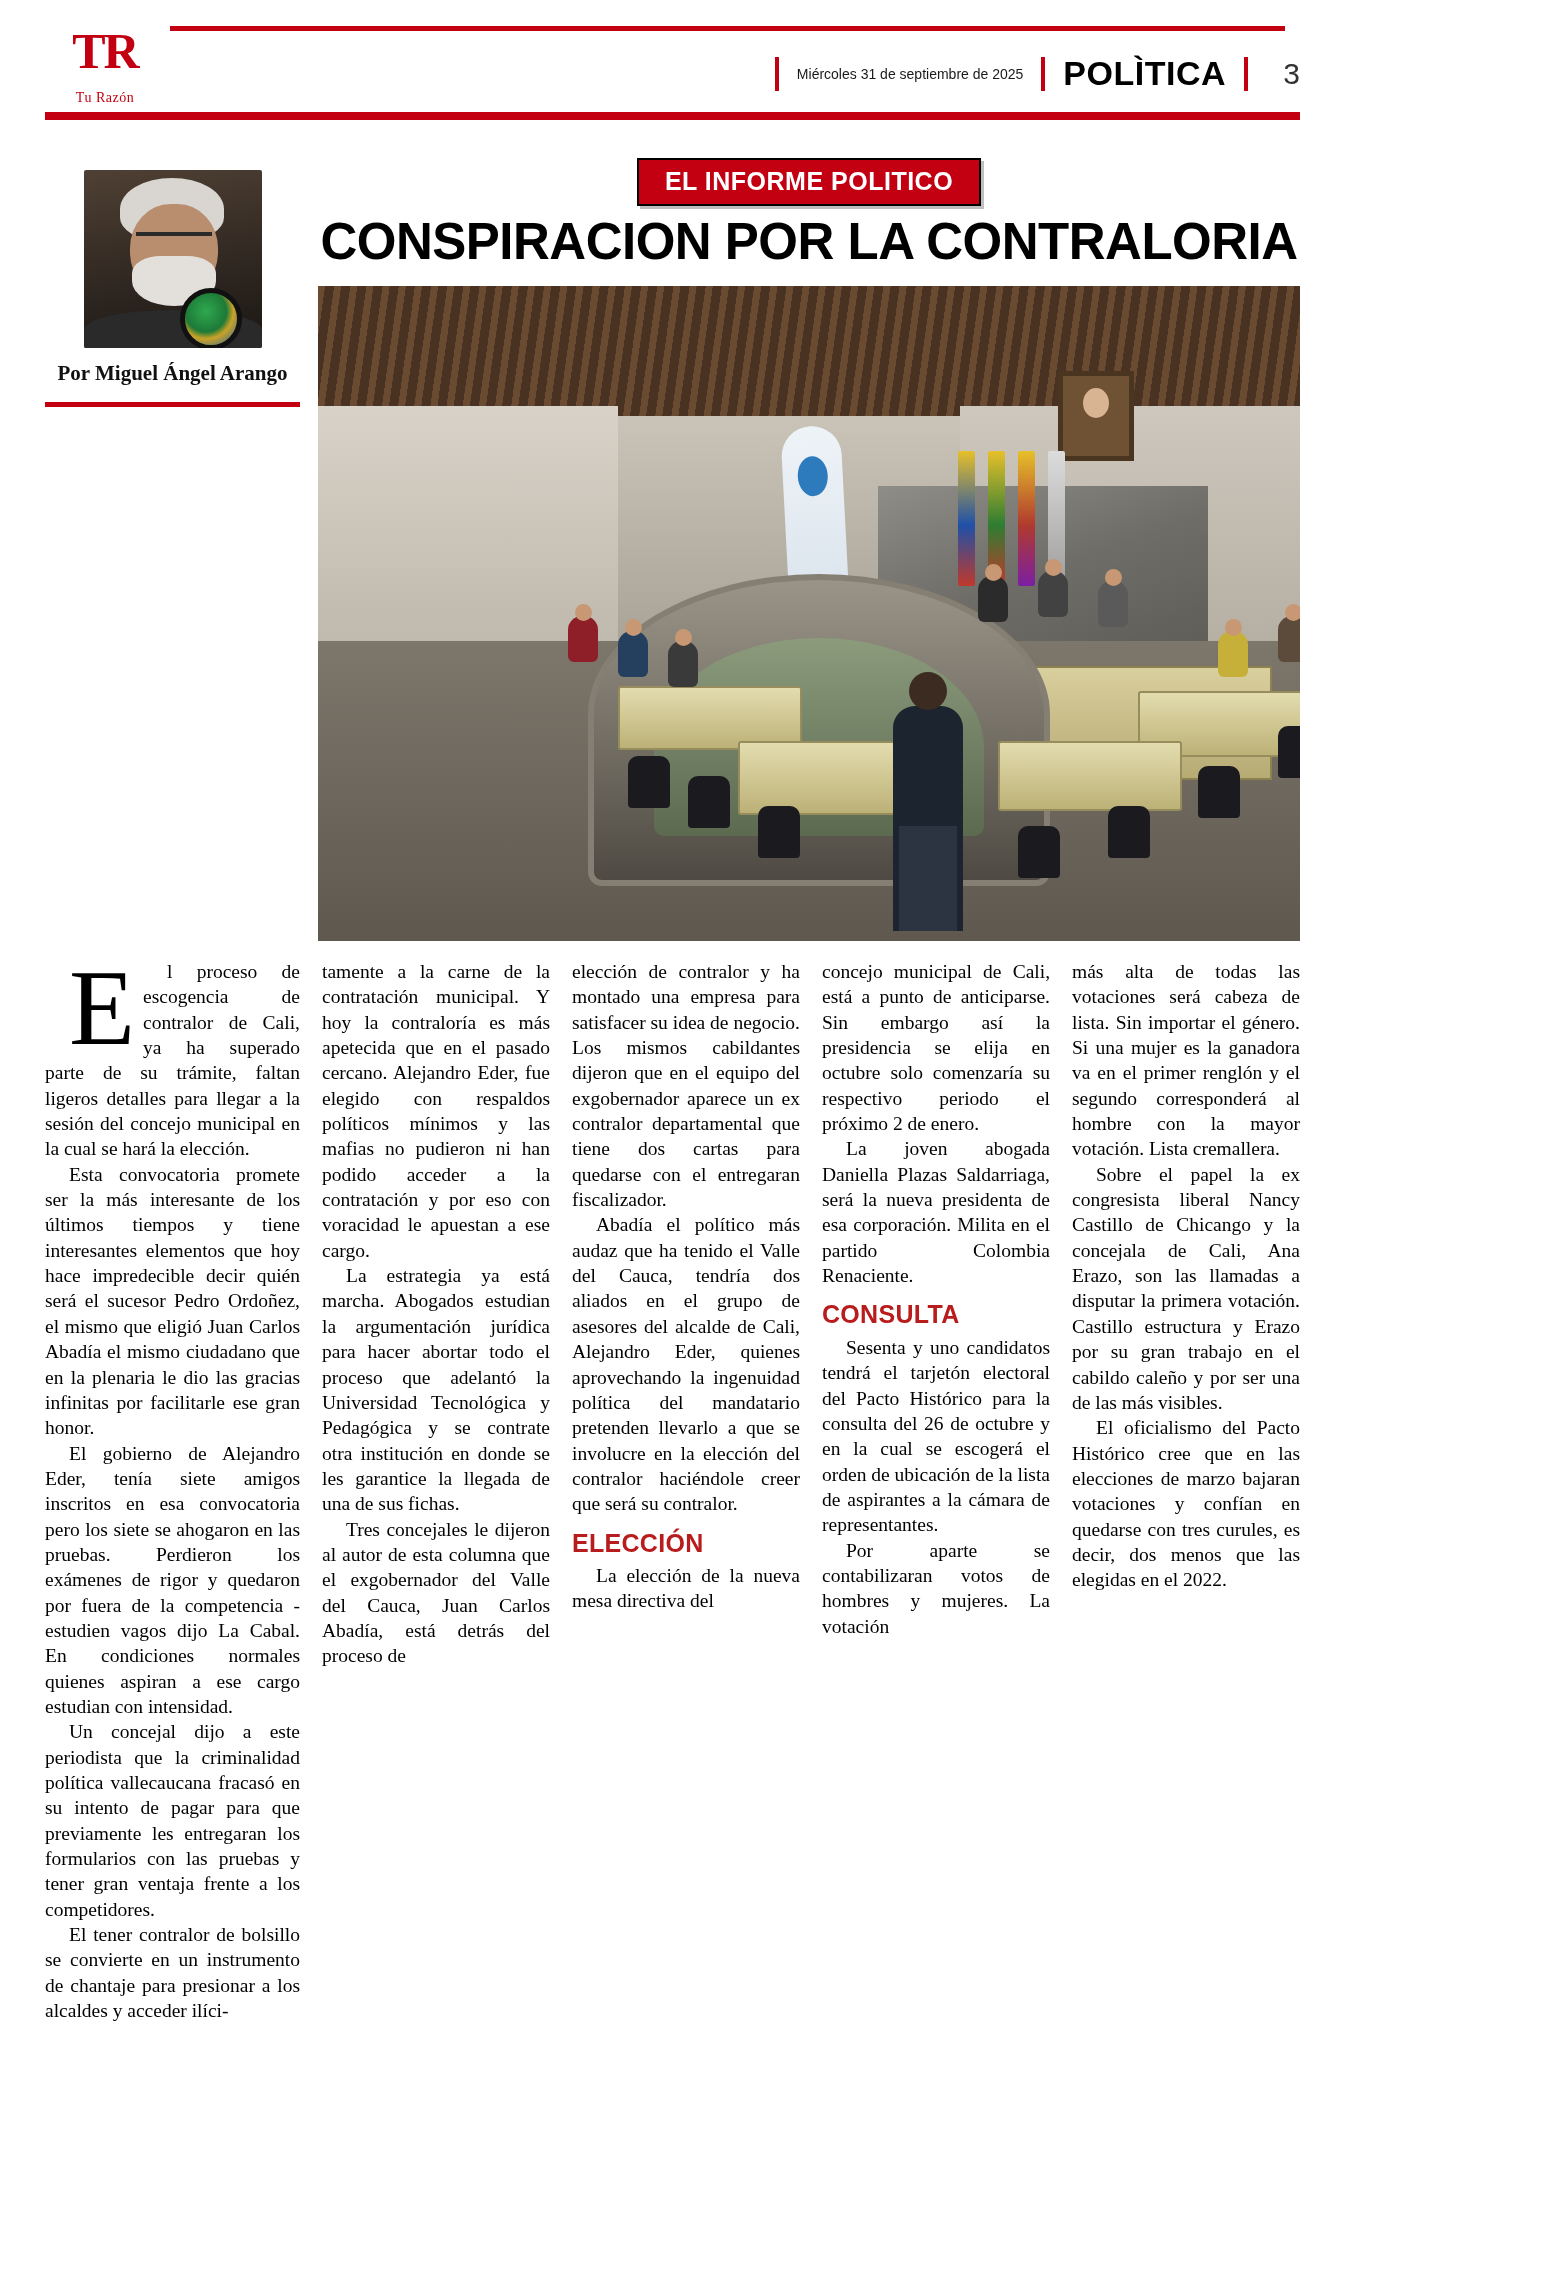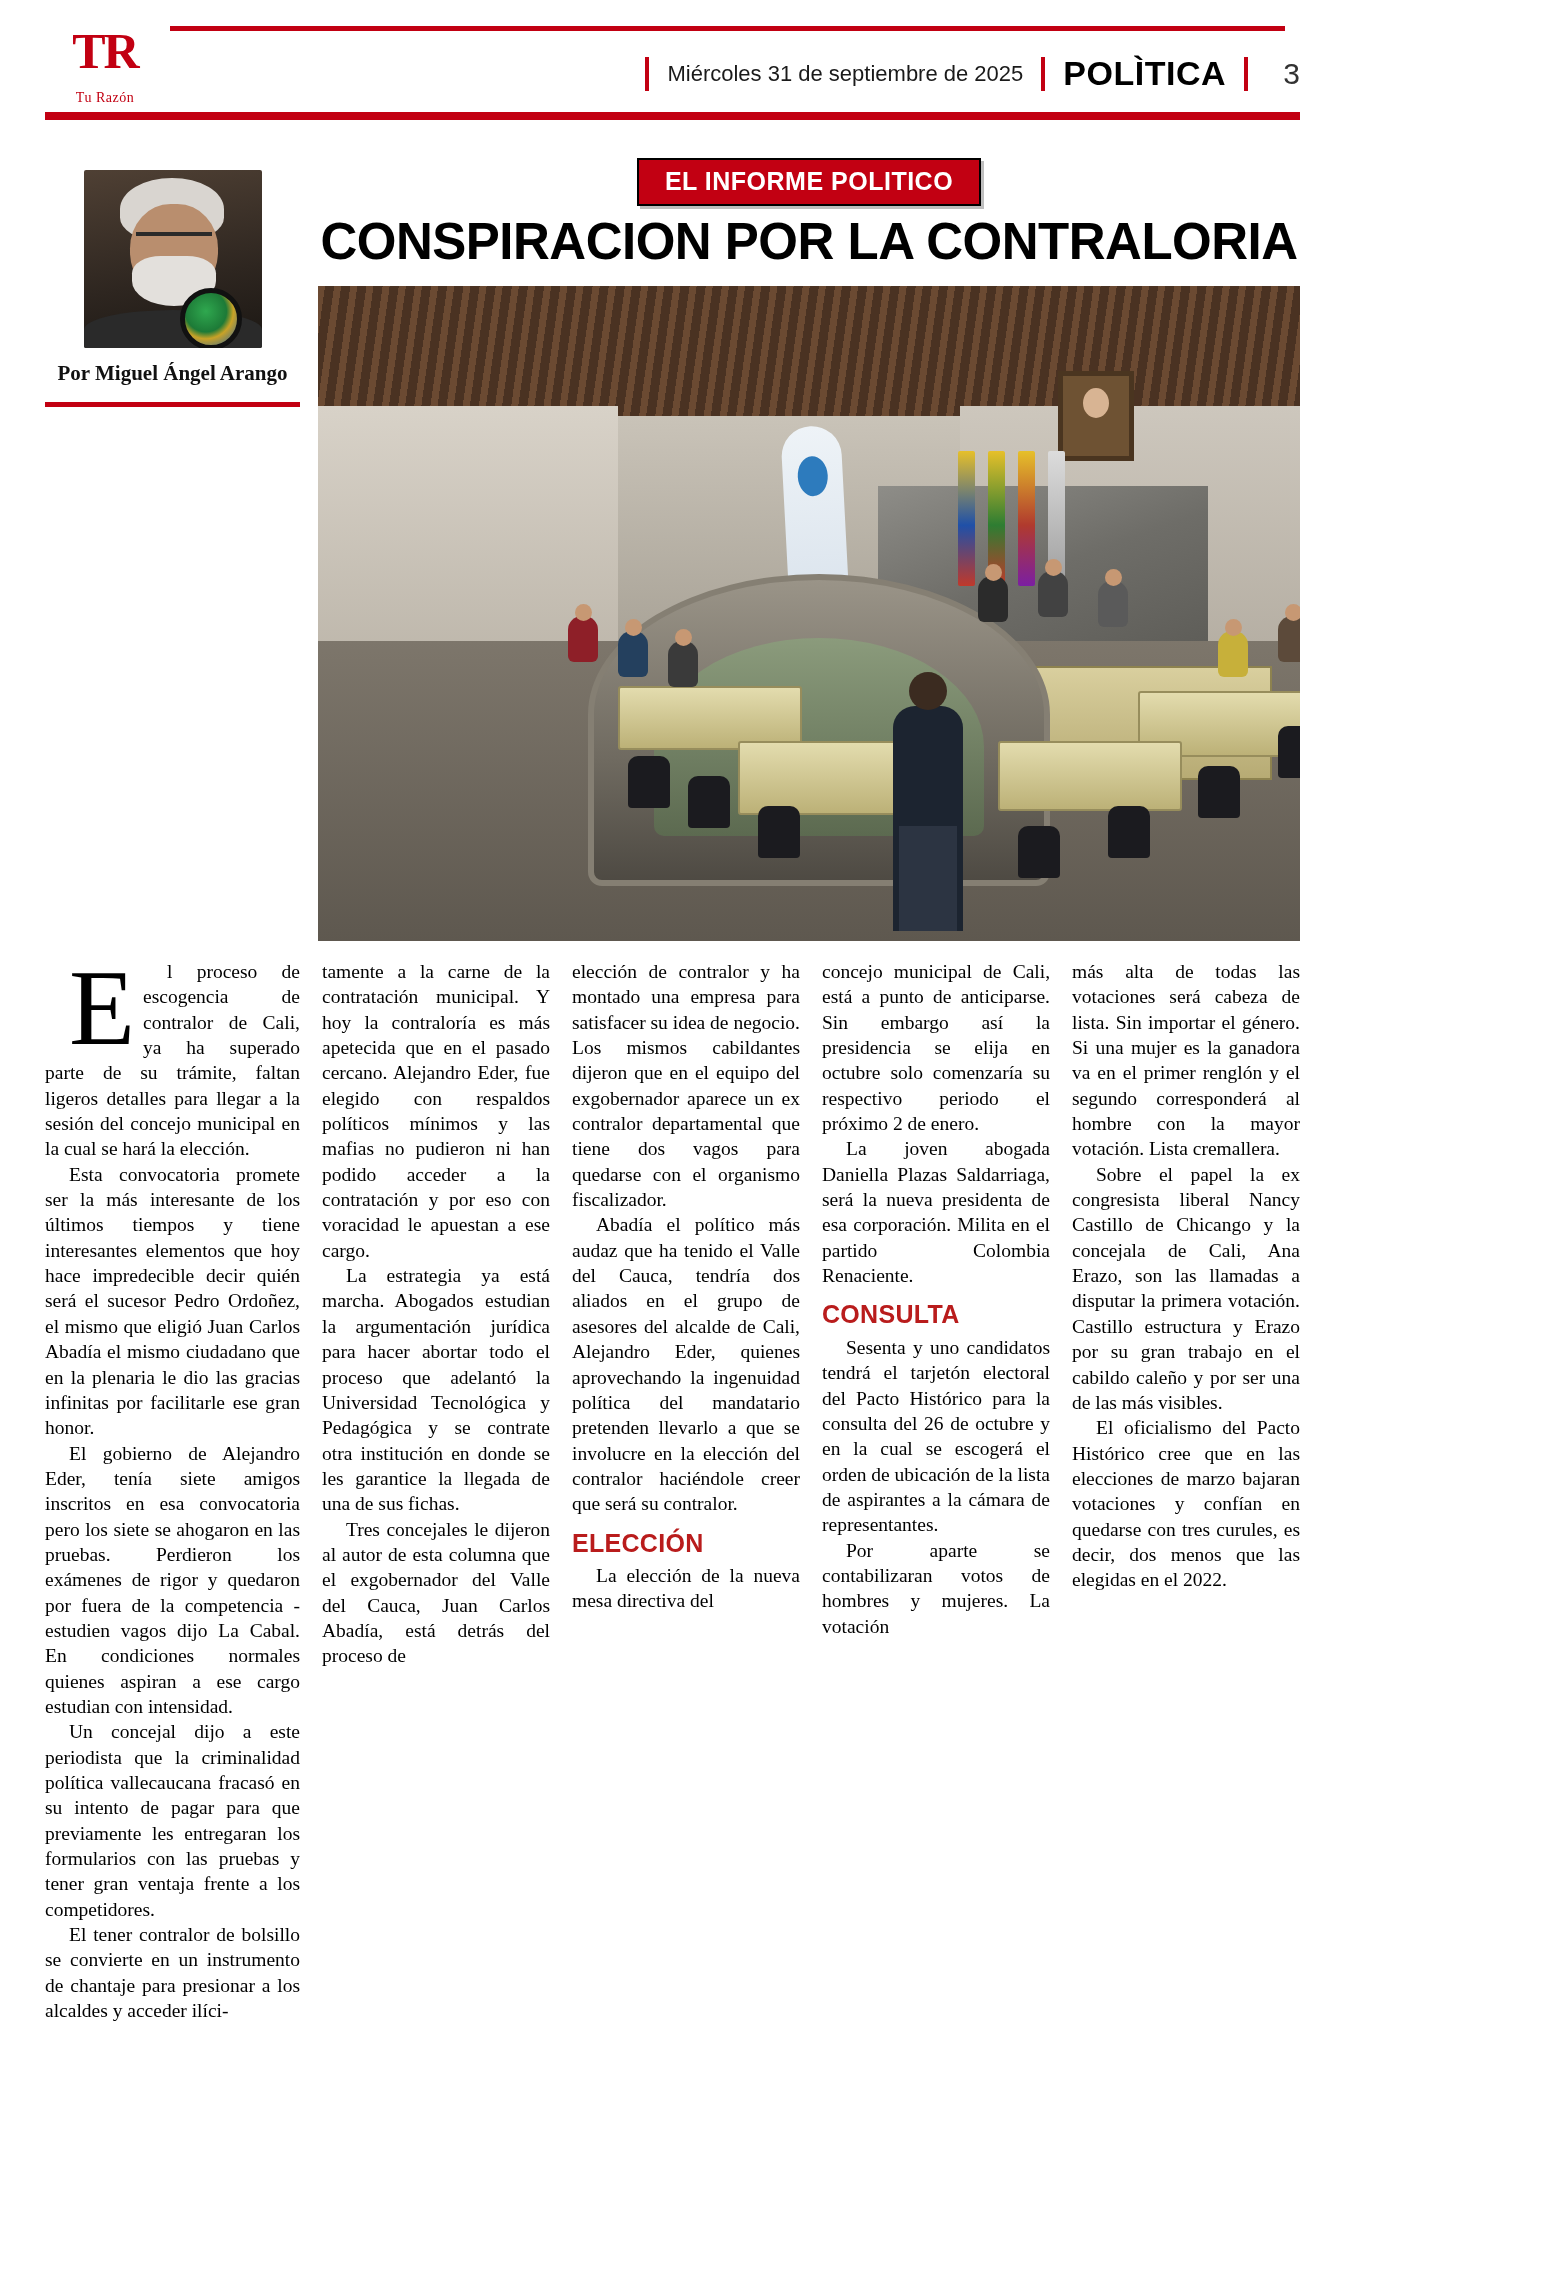--- a/index.html
+++ b/index.html
@@ -69,21 +69,21 @@
     top: 54px;
     left: 170px;
     right: 45px;
     display: flex;
     align-items: center;
     justify-content: flex-end;
     gap: 18px;
   }
   .mast-date {
     font-family: "Liberation Sans", sans-serif;
-    font-size: 22px;
+    font-size: 14px;
     color: #1a1a1a;
   }
   .mast-sep {
     width: 4px;
     height: 34px;
     background: #c20012;
   }
   .mast-section {
     font-family: "Liberation Sans", sans-serif;
     font-weight: bold;
@@ -514,21 +514,21 @@
         <p>El tener contralor de bolsillo se convierte en un instrumento de chantaje para presionar a los alcaldes y acceder ilíci-</p>
       </div>
 
       <div class="col">
         <p class="first">tamente a la carne de la contratación municipal. Y hoy la contraloría es más apetecida que en el pasado cercano. Alejandro Eder, fue elegido con respaldos políticos mínimos y las mafias no pudieron ni han podido acceder a la contratación y por eso con voracidad le apuestan a ese cargo.</p>
         <p>La estrategia ya está marcha. Abogados estudian la argumentación jurídica para hacer abortar todo el proceso que adelantó la Universidad Tecnológica y Pedagógica y se contrate otra institución en donde se les garantice la llegada de una de sus fichas.</p>
         <p>Tres concejales le dijeron al autor de esta columna que el exgobernador del Valle del Cauca, Juan Carlos Abadía, está detrás del proceso de</p>
       </div>
 
       <div class="col">
-        <p class="first">elección de contralor y ha montado una empresa para satisfacer su idea de negocio. Los mismos cabildantes dijeron que en el equipo del exgobernador aparece un ex contralor departamental que tiene dos vagos para quedarse con el organismo fiscalizador.</p>
+        <p class="first">elección de contralor y ha montado una empresa para satisfacer su idea de negocio. Los mismos cabildantes dijeron que en el equipo del exgobernador aparece un ex contralor departamental que tiene dos cartas para quedarse con el entregaran fiscalizador.</p>
         <p>Abadía el político más audaz que ha tenido el Valle del Cauca, tendría dos aliados en el grupo de asesores del alcalde de Cali, Alejandro Eder, quienes aprovechando la ingenuidad política del mandatario pretenden llevarlo a que se involucre en la elección del contralor haciéndole creer que será su contralor.</p>
         <div class="subhead">ELECCIÓN</div>
         <p>La elección de la nueva mesa directiva del</p>
       </div>
 
       <div class="col">
         <p class="first">concejo municipal de Cali, está a punto de anticiparse. Sin embargo así la presidencia se elija en octubre solo comenzaría su respectivo periodo el próximo 2 de enero.</p>
         <p>La joven abogada Daniella Plazas Saldarriaga, será la nueva presidenta de esa corporación. Milita en el partido Colombia Renaciente.</p>
         <div class="subhead">CONSULTA</div>
         <p>Sesenta y uno candidatos tendrá el tarjetón electoral del Pacto Histórico para la consulta del 26 de octubre y en la cual se escogerá el orden de ubicación de la lista de aspirantes a la cámara de representantes.</p>

